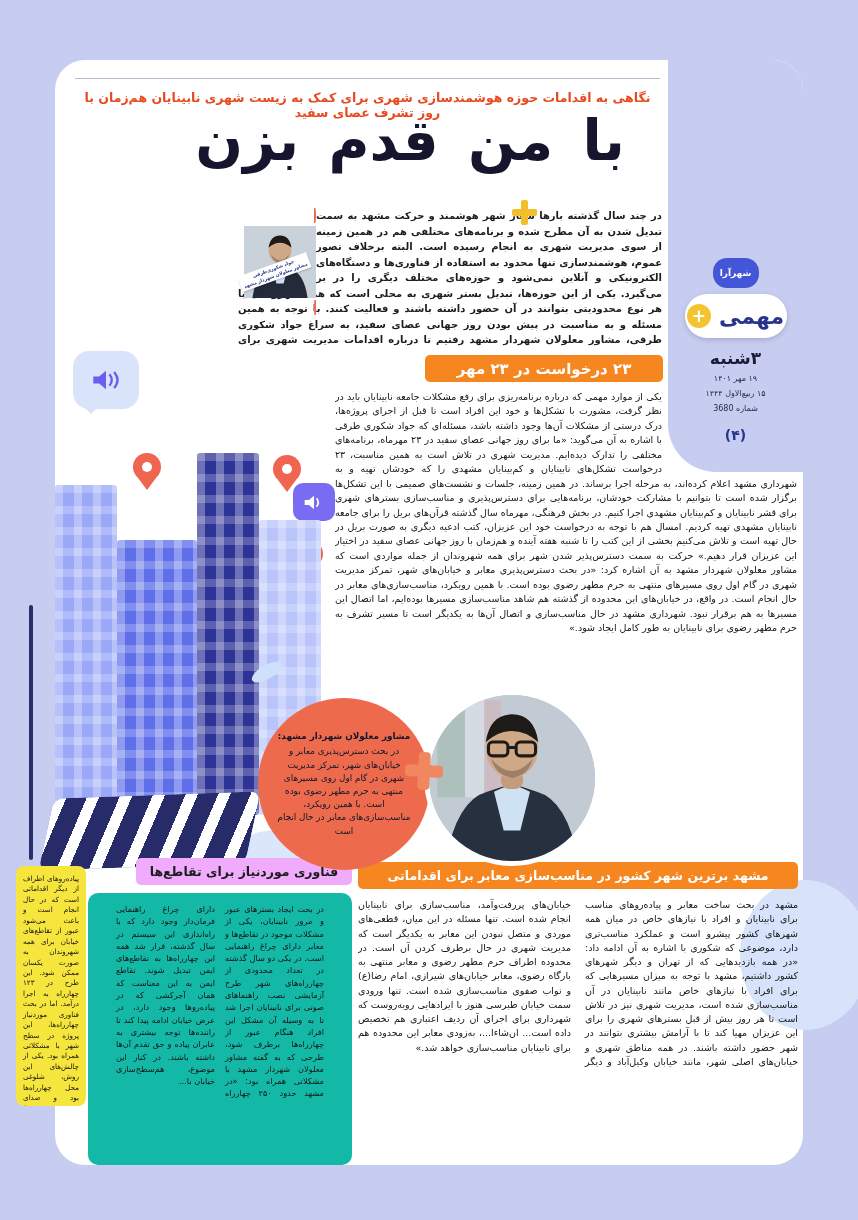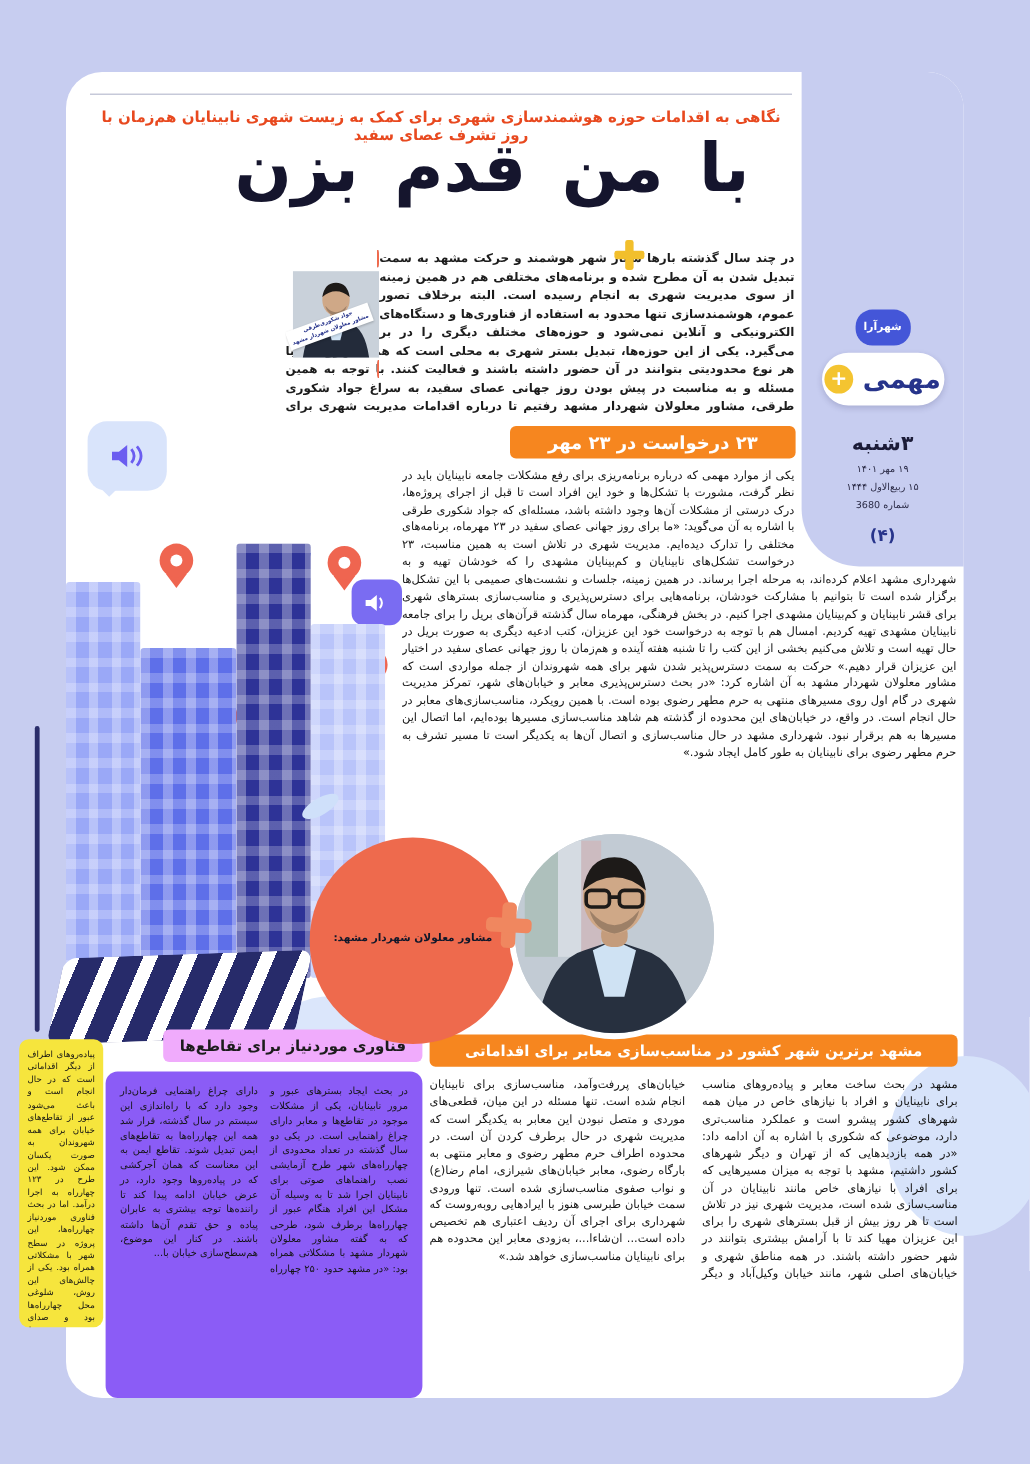--- a/index.html
+++ b/index.html
@@ -10,21 +10,21 @@
 
   .card{left:55px;top:60px;width:748px;height:1105px;background:#fff;border-radius:30px;z-index:1}
 
   
   .rail{left:668px;top:60px;width:135px;height:412px;background:#c7cdf0;border-radius:0 30px 0 48px;
         display:flex;flex-direction:column;align-items:center;padding-top:198px;gap:6px;z-index:4}
   .brand-icon{width:46px;height:30px;background:#4456d8;border-radius:14px;display:flex;align-items:center;justify-content:center;color:#fff;font-weight:bold;font-size:9px}
   .link-pill{width:102px;height:44px;background:#fff;border-radius:22px;display:flex;flex-direction:row-reverse;align-items:center;justify-content:center;gap:8px;box-shadow:0 2px 5px rgba(30,30,80,.18)}
   .plus-circle{width:24px;height:24px;border-radius:50%;background:#f4c430;color:#fff;font-weight:bold;display:flex;align-items:center;justify-content:center;font-size:17px;line-height:1}
   .brand-name{color:#27348b;font-weight:bold;font-size:22px}
-  .weekday{font-size:17px;font-weight:bold;color:#1c1c38;margin-top:16px;direction:rtl}
+  .weekday{font-size:17px;font-weight:bold;color:#1c1c38;margin-top:4px;direction:rtl}
   .dateline{font-size:8px;color:#2a2a45;direction:rtl}
   .pagenum{font-size:14px;color:#27348b;margin-top:8px;font-weight:bold}
 
   .rule{left:75px;top:78px;width:585px;height:1px;background:#b9bcd0;z-index:3}
   .kicker{left:80px;top:90px;width:575px;text-align:center;color:#e8491f;font-weight:bold;font-size:12.5px;direction:rtl;z-index:3}
   .title{left:110px;top:108px;width:600px;text-align:center;font-size:56px;font-weight:bold;color:#15152d;direction:rtl;word-spacing:10px;z-index:3}
 
   .plusdeco{left:512px;top:200px;width:25px;height:25px;z-index:5}
   .plusdeco:before,.plusdeco:after{content:"";position:absolute;background:#f2bf2c;border-radius:2px}
   .plusdeco:before{left:9px;top:0;width:7px;height:25px}
@@ -80,21 +80,21 @@
   .pull-inner{width:134px;font-size:8.8px;line-height:1.5}
   .pull-label{font-weight:bold;display:block;margin-bottom:2px}
   .photo-circle{left:424px;top:690px;width:176px;height:176px;border-radius:50%;border:5px solid #fff;overflow:hidden;background:#c2cbd4;z-index:5}
   .photo-circle svg{display:block}
   .plus-badge{left:405px;top:752px;width:38px;height:38px;z-index:6;transform:rotate(3deg)}
   .plus-badge:before,.plus-badge:after{content:"";position:absolute;background:#f0875f;border-radius:4px}
   .plus-badge:before{left:13px;top:0;width:12px;height:38px}
   .plus-badge:after{left:0;top:13px;width:38px;height:12px}
 
   
-  .tech-box{left:88px;top:893px;width:264px;height:272px;background:#8b5cf6;border-radius:10px;padding:10px 12px;
+  .tech-box{left:88px;top:893px;width:264px;height:272px;background:#14b8a6;border-radius:10px;padding:10px 28px;
             column-count:2;column-gap:10px;font-size:8.2px;line-height:1.5;color:#141414;overflow:hidden;z-index:4}
   .side-strip{left:16px;top:866px;width:70px;height:240px;background:#f6e53d;border-radius:8px;padding:8px 7px;
               font-size:7.2px;line-height:1.45;color:#141414;overflow:hidden;z-index:4}
   .body2{left:358px;top:898px;width:440px;height:264px;column-count:2;column-gap:14px;
          font-size:9.5px;line-height:1.5;color:#141414;overflow:hidden;z-index:3}
 </style>
 </head>
 <body>
 
 <div class="abs card"></div>
@@ -187,20 +187,21 @@
   <div class="bldg b3"></div>
   <div class="bldg b4"></div>
   <div class="leaf"></div>
   <div class="cross"></div>
   <div class="pole"></div>
 </div>
 
 <div class="abs pull-circle">
   <div class="pull-inner">
     <span class="pull-label">مشاور معلولان شهردار مشهد:</span>
+    <span>در بحث دسترس‌پذیری معابر و خیابان‌های شهر، تمرکز مدیریت شهری در گام اول روی مسیرهای منتهی به حرم مطهر رضوی بوده است. با همین رویکرد، مناسب‌سازی‌های معابر در حال انجام است</span>
   </div>
 </div>
 <div class="abs photo-circle">
   <svg viewBox="0 0 120 120" width="100%" height="100%">
     <rect width="120" height="120" fill="#c2cbd4"></rect>
     <rect x="6" y="4" width="20" height="70" fill="#9fb8a8" opacity="0.55"></rect>
     <rect x="26" y="4" width="14" height="70" fill="#e6e9ec" opacity="0.55"></rect>
     <rect x="40" y="4" width="12" height="70" fill="#d9a8a8" opacity="0.45"></rect>
     <path d="M12 120 Q20 76 42 70 L60 64 L78 70 Q100 76 108 120 Z" fill="#27303f"></path>
     <path d="M47 70 L60 64 L73 70 L66 98 L54 98 Z" fill="#cfe2f3"></path>

